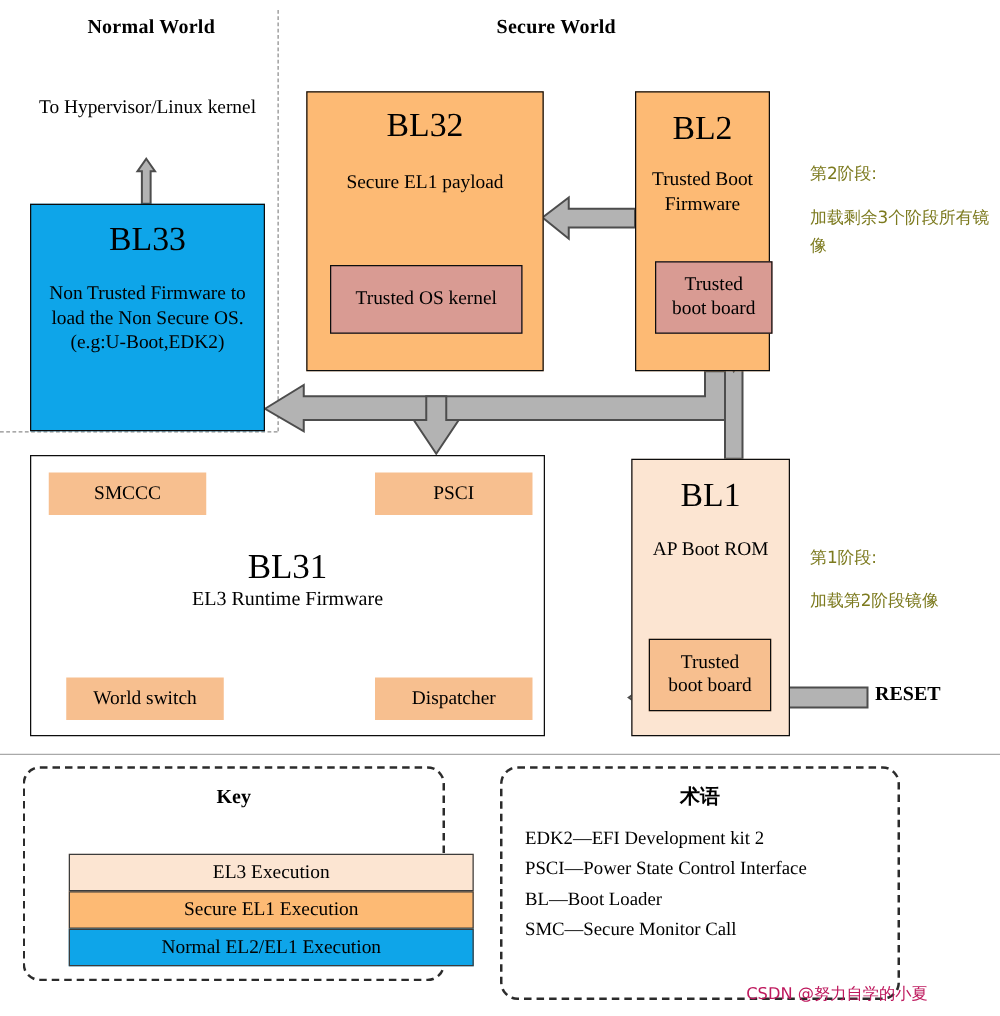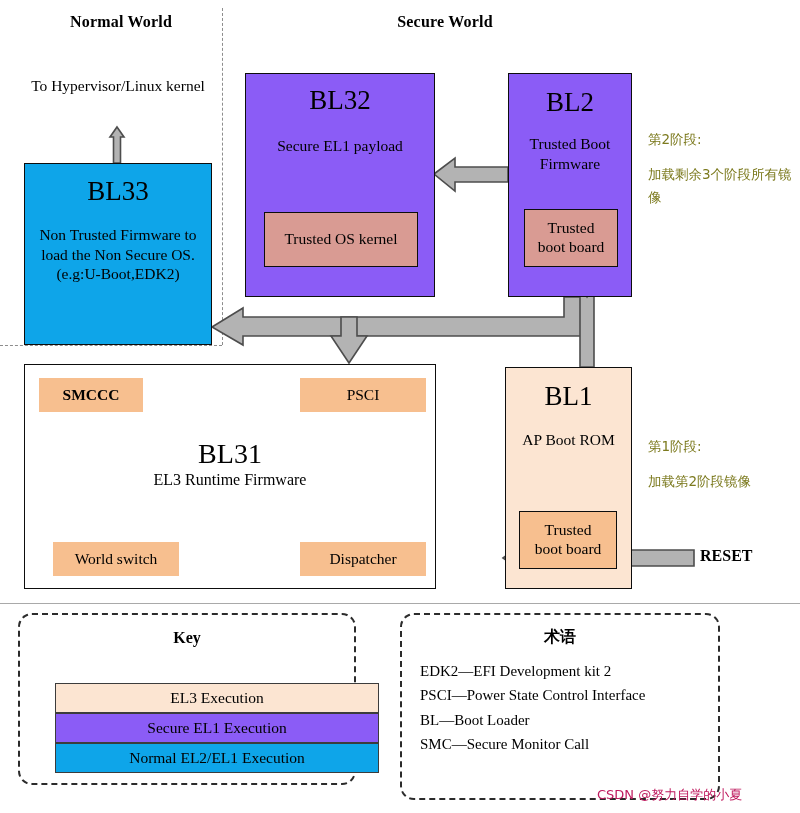--- a/index.html
+++ b/index.html
@@ -40,21 +40,21 @@
   .box .ttl{ font-size:27px; line-height:1.05; }
   .box .sub{ font-size:15.5px; line-height:1.25; }
   .inner-box{
     border:1.5px solid #0d0d0d; box-sizing:border-box;
     display:flex; align-items:center; justify-content:center;
     font-size:15.5px; line-height:1.2; text-align:center;
   }
 
   
   .c-el3      { background:#fce5d2;align-items:center; }
-  .c-secure   { background:#8b5cf6; }
+  .c-secure   { background:#fdba74; }
   .c-normal   { background:#0ea5e9; }
   .c-el3-dark { background:#f7bf8f; }
   .c-sec-dark { background:#d99b93; }
 
   
   #bl33{ left:24px; top:163px; width:188px; height:182px; padding-top:8px; }
   #bl33 .ttl{ margin-top:5px; }
   #bl33 .sub{ margin-top:20px; }
 
   #to-hypervisor-label{
@@ -64,38 +64,38 @@
 
   
   #bl32{ left:245px; top:73px; width:190px; height:224px; }
   #bl32 .ttl{ margin-top:12px; }
   #bl32 .sub{ margin-top:22px; }
   #bl32 .inner-box{
     position:absolute; left:18px; top:138px; width:154px; height:55px;
   }
 
   
-  #bl2{ left:508px; top:73px; width:124px; height:224px; }
+  #bl2{ left:508px; top:73px; width:108px; height:224px; }
   #bl2 .ttl{ margin-top:14px; }
   #bl2 .sub{ margin-top:18px; }
   #bl2 .inner-box{
     position:absolute; left:15px; top:135px; width:94px; height:58px;
     flex-direction:column;
   }
 
   
   #bl31{ left:24px; top:364px; width:412px; height:225px; background:#ffffff; }
   #bl31 .ttl{ font-size:28px; margin-top:74px; }
   #bl31 .sub{ font-size:16px; margin-top:2px; }
   .bl31-chip{
     position:absolute; height:34px;
     display:flex; align-items:center; justify-content:center;
     font-size:15.5px;
   }
-  #chip-smccc     { left:14px;  top:13px;  width:104px;font-weight:bold; }
+  #chip-smccc     { left:14px;  top:13px;  width:126px; }
   #chip-psci      { left:275px; top:13px;  width:126px; }
   #chip-world-sw  { left:28px;  top:177px; width:126px; }
   #chip-dispatch  { left:275px; top:177px; width:126px; }
 
   
   #bl1{ left:505px; top:367px; width:127px; height:222px; }
   #bl1 .ttl{ margin-top:14px; }
   #bl1 .sub{ margin-top:20px; }
   #bl1 .inner-box{
     position:absolute; left:13px; top:143px; width:98px; height:58px;

